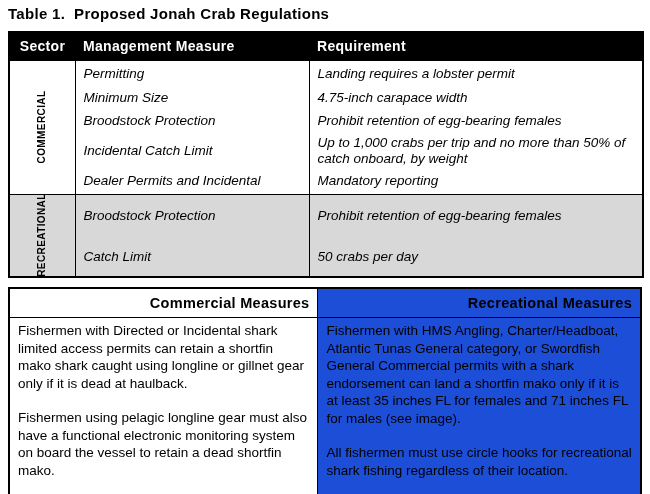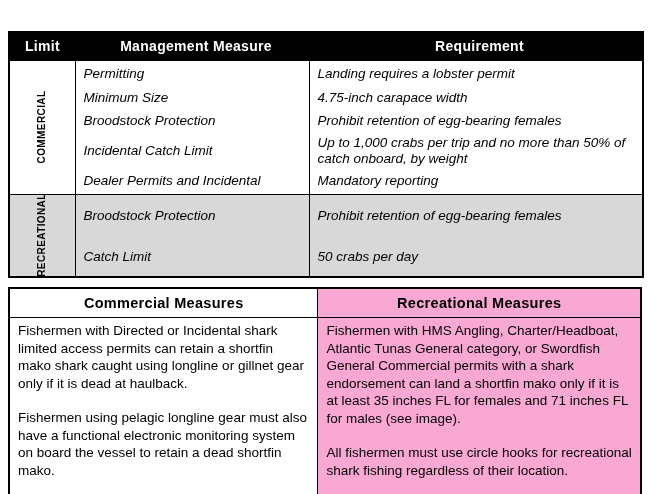--- a/index.html
+++ b/index.html
@@ -35,21 +35,21 @@
     left: 8px;
     top: 31px;
     width: 634px;
     border: 2px solid #000;
   }
   .t1 th {
     background: #000000;
     color: #ffffff;
     font-size: 14px;
     font-weight: 700;
-    text-align: center;
+    text-align: left;
     letter-spacing: 0.3px;
     height: 26px;
     padding: 0 0 2px 8px;
     vertical-align: middle;
   }
   .t1 th.sector-h { text-align: center; padding-left: 0; }
   .t1 td {
     font-size: 13.5px;
     font-style: italic;
     vertical-align: middle;
@@ -79,54 +79,55 @@
   .t2 {
     position: absolute;
     left: 8px;
     top: 287px;
     width: 634px;
     border: 2px solid #000;
   }
   .t2 th {
     font-size: 14.5px;
     font-weight: 700;
-    text-align: center;
+    text-align: right;
     letter-spacing: 0.3px;
     height: 28px;
     padding: 0 8px;
     vertical-align: middle;
     border-bottom: 1.5px solid #000;
   }
   .t2 td {
     font-size: 13.5px;
     vertical-align: top;
     padding: 4px 8px 0 8px;
     line-height: 17.5px;
     height: 163px;
   }
   .t2 .col-comm { width: 308px; border-right: 1.5px solid #000; }
-  .t2 .col-rec  { background: #f9a8d4; }
+  .t2 .col-rec  { background: #1d4ed8; }
   .t2 p { margin: 0 0 17px 0; }
   .t2 p:last-child { margin-bottom: 16px; }
 </style>
 </head>
 <body>
 
 <div class="page">
 
+  <div class="doc-title">Table 1.&nbsp; Proposed Jonah Crab Regulations</div>
 
   <table class="t1">
     <colgroup>
       <col style="width:66px">
       <col style="width:234px">
       <col style="width:334px">
     </colgroup>
     <thead>
       <tr>
-        <th class="sector-h">Limit</th>
+        <th class="sector-h">Sector</th>
         <th>Management Measure</th>
         <th>Requirement</th>
       </tr>
     </thead>
     <tbody class="comm">
       <tr style="height:25px">
         <td class="sector-cell" rowspan="5">
           <span class="vlabel">COMMERCIAL</span>
         </td>
         <td class="measure">Permitting</td>

